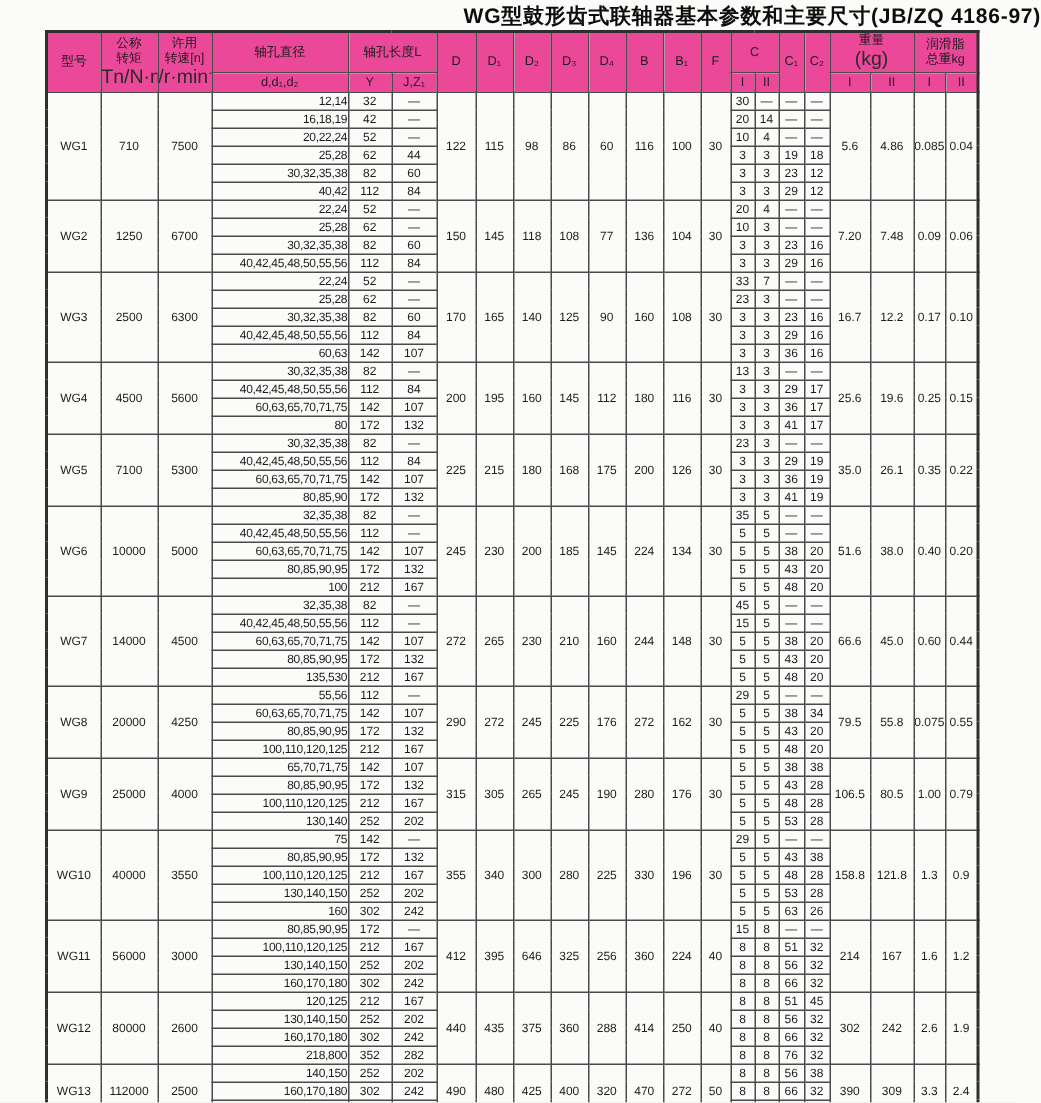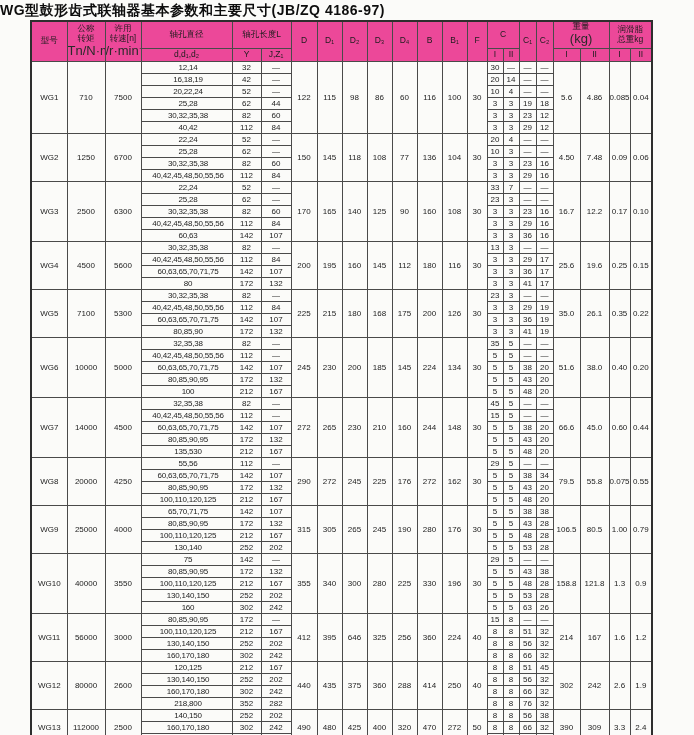--- a/index.html
+++ b/index.html
@@ -3,39 +3,39 @@
 <meta charset="utf-8">
 <style>
   * { margin:0; padding:0; box-sizing:border-box; }
   html,body { background:#e9e9e7; }
   .page {
     position:relative; width:694px; height:735px; overflow:hidden;
     background:#fbfbf9; font-family:"Liberation Sans","DejaVu Sans",sans-serif;
     color:#161616; margin:0 auto;
   }
   .title {
-    text-align:left; font-size:14px; font-weight:bold; height:20px;
+    text-align:right; font-size:14px; font-weight:bold; height:20px;
     line-height:20px; letter-spacing:0.5px; color:#0d0d0d;
     font-family:"Liberation Sans","DejaVu Sans",sans-serif;
   }
   table.spec {
     border-collapse:collapse; table-layout:fixed;
     margin-left:30px; width:622px; border:2px solid #2e2e2e;
   }
   th, td {
     border:1px solid #4a4a4a; text-align:center; vertical-align:middle;
     padding:0; font-weight:normal; overflow:hidden; white-space:nowrap;
     color:#1c1c1c;
   }
   thead th { font-size:8.5px; line-height:1.15; background:#ec4899; }
   thead tr.h1 th { height:27px; }
   thead tr.h2 th { height:13px; }
   thead .sub { font-size:13px; color:#2a2a2a; }
   tbody td { font-size:8px; height:11px; line-height:11px; }
-  td.bore { text-align:center; padding-left:3px; letter-spacing:-0.2px; }
+  td.bore { text-align:right; padding-left:3px; letter-spacing:-0.2px; }
   td.model, td.torque, td.speed, td.dim, td.wt { font-size:8px; }
   thead { border-bottom:1.5px solid #2e2e2e; }
 </style>
 </head>
 <body>
 
 <div class="page">
   <div class="title">WG型鼓形齿式联轴器基本参数和主要尺寸(JB/ZQ 4186-97)</div>
 
   <table class="spec">
@@ -194,21 +194,21 @@
           <td rowspan="4" class="dim">118</td>
           <td rowspan="4" class="dim">108</td>
           <td rowspan="4" class="dim">77</td>
           <td rowspan="4" class="dim">136</td>
           <td rowspan="4" class="dim">104</td>
           <td rowspan="4" class="dim">30</td>
           <td>20</td>
           <td>4</td>
           <td>—</td>
           <td>—</td>
-          <td rowspan="4" class="wt">4.50</td>
+          <td rowspan="4" class="wt">7.20</td>
           <td rowspan="4" class="wt">7.48</td>
           <td rowspan="4" class="wt">0.09</td>
           <td rowspan="4" class="wt">0.06</td>
         </tr>
         <tr>
           <td class="bore">25,28</td>
           <td>62</td>
           <td>—</td>
           <td>10</td>
           <td>3</td>

